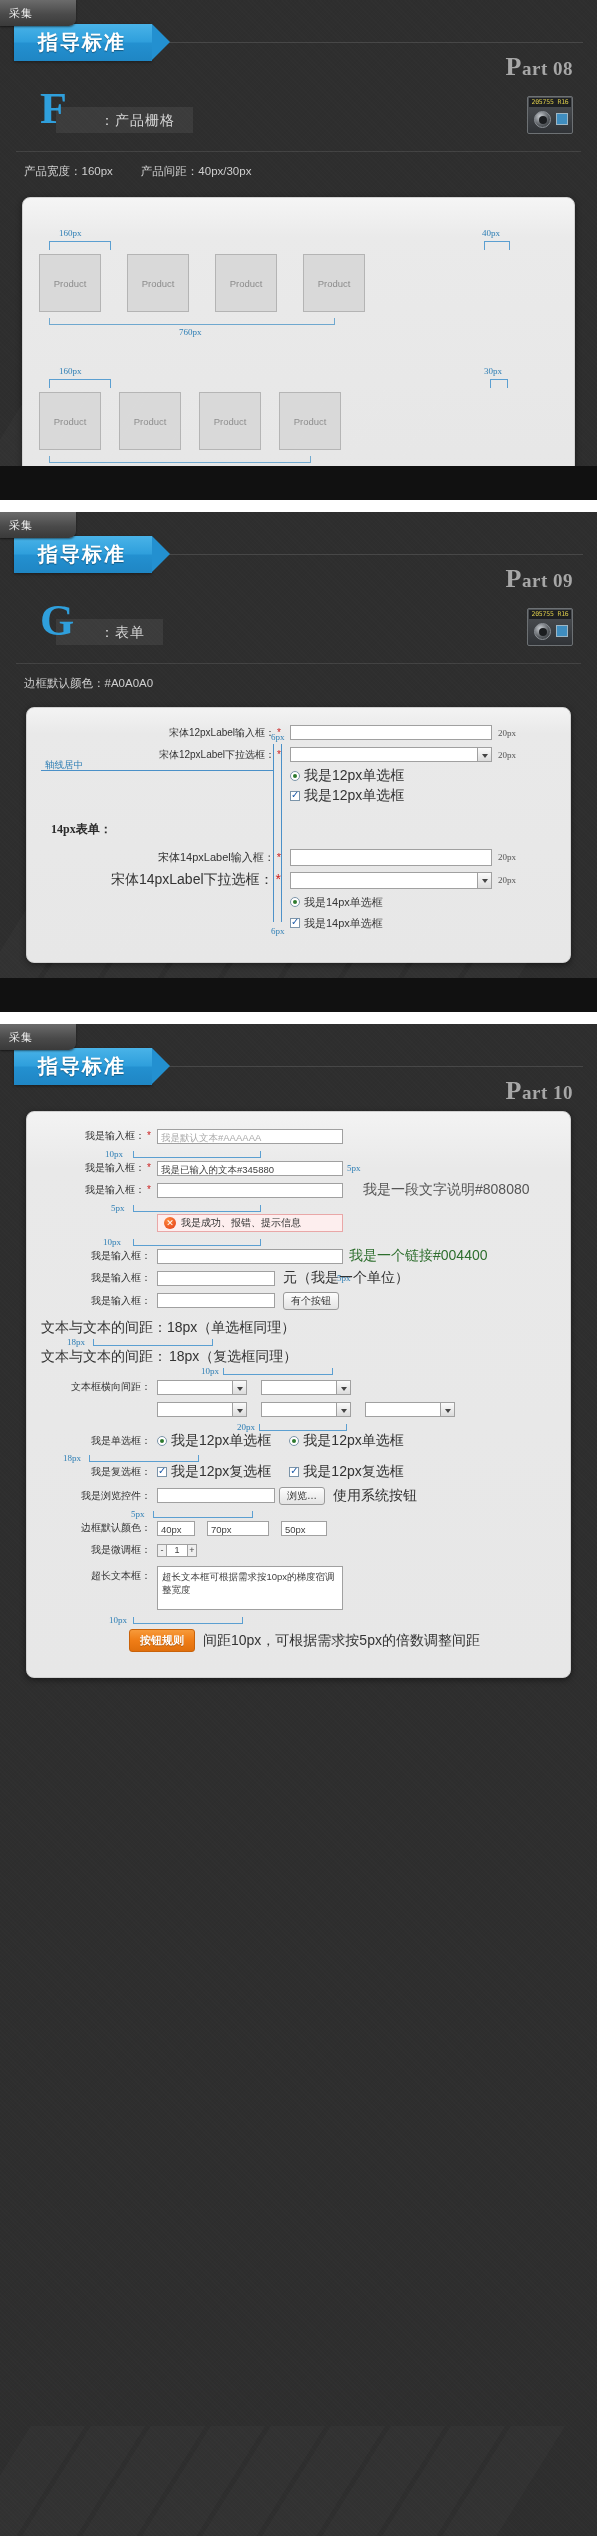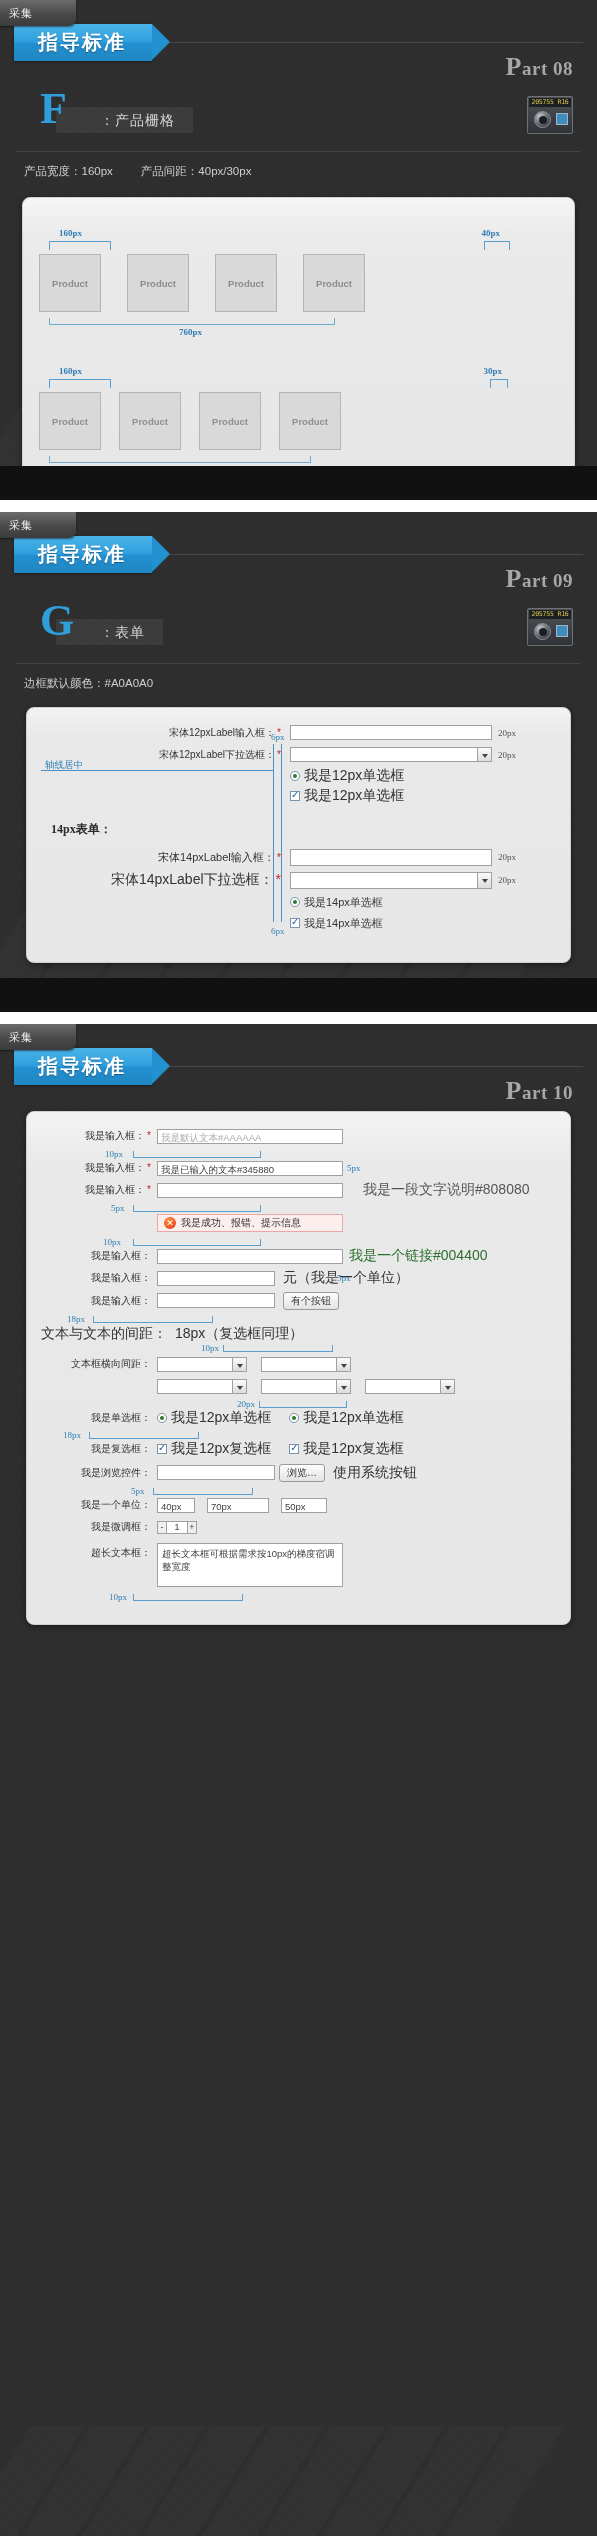--- a/index.html
+++ b/index.html
@@ -119,21 +119,20 @@
   
   .card {
     margin:18px 22px 0 22px;
     background:linear-gradient(180deg,#f5f5f5 0%,#eaeaea 12%,#e6e6e6 100%);
     border:1px solid #d2d2d2;
     border-radius:8px;
     box-shadow:0 2px 6px rgba(0,0,0,.45);
     color:#3a3a3a;
     padding:14px 16px 16px 16px;
     font-size:10px;
-    font-weight:bold;
   }
 
   
   .grid-block { position:relative; margin:16px 0 4px 0; }
   .meas-top { position:relative; height:26px; }
   .meas-label {
     position:absolute; color:#2f7fb5; font-size:9px;
     font-family:"Liberation Serif","DejaVu Serif",serif;
   }
   .meas-bracket {
@@ -569,26 +568,29 @@
     </div>
 
     <div class="frow" style="height:17px; margin-top:6px;">
       <div class="flabel" style="width:110px;">我是输入框：</div>
       <div class="inp" style="width:118px; margin-left:6px;">
           <div class="inp-txt">&nbsp;</div>
         </div>
       <span class="btnish" style="margin-left:8px;">有个按钮</span>
     </div>
 
+    <div style="margin-top:10px;">
+      <span class="opt" style="margin:0;">文本与文本的间距：</span><span class="opt" style="margin:0;">18px（单选框同理）</span>
+    </div>
     <div style="position:relative; height:11px;">
       <span class="blabel" style="left:26px; top:0;">18px</span>
       <span class="hbracket down" style="left:52px; top:2px; width:120px;"></span>
     </div>
     <div>
-      <span class="opt" style="margin:0;">文本与文本的间距：</span><span class="opt" style="margin:8px;">18px（复选框同理）</span>
+      <span class="opt" style="margin:0;">文本与文本的间距：</span><span class="opt" style="margin:2px;">18px（复选框同理）</span>
     </div>
     <div style="position:relative; height:11px;">
       <span class="blabel" style="left:160px; top:0;">10px</span>
       <span class="hbracket down" style="left:182px; top:2px; width:110px;"></span>
     </div>
 
     <div class="frow" style="height:16px; margin-top:2px;">
       <div class="flabel" style="width:110px;">文本框横向间距：</div>
       <div class="sel" style="width:90px; margin-left:6px;">
           <div class="arrow"></div>
@@ -645,21 +647,21 @@
         </div>
       <span class="btnish" style="margin-left:4px;">浏览…</span>
       <span class="opt" style="margin-left:8px;">使用系统按钮</span>
     </div>
     <div style="position:relative; height:11px;">
       <span class="blabel" style="left:90px; top:0;">5px</span>
       <span class="hbracket down" style="left:112px; top:2px; width:100px;"></span>
     </div>
 
     <div class="frow" style="height:16px;">
-      <div class="flabel" style="width:110px;">我是一个单位：</div>
+      <div class="flabel" style="width:110px;">边框默认颜色：</div>
       <div class="inp" style="width:38px; margin-left:6px;">
           <div class="inp-txt">40px</div>
         </div>
       <span style="width:8px;"></span>
       <div class="inp" style="width:62px; margin-left:4px;">
           <div class="inp-txt">70px</div>
         </div>
       <span style="width:8px;"></span>
       <div class="inp" style="width:46px; margin-left:4px;">
           <div class="inp-txt">50px</div>
@@ -676,20 +678,25 @@
     </div>
 
     <div class="frow" style="align-items:flex-start; margin-top:8px;">
       <div class="flabel" style="width:110px; padding-top:3px;">超长文本框：</div>
       <div class="ta" style="width:186px; height:44px; margin-left:6px;">超长文本框可根据需求按10px的梯度宿调整宽度</div>
     </div>
 
     <div style="position:relative; height:12px; margin-top:4px;">
       <span class="blabel" style="left:68px; top:0;">10px</span>
       <span class="hbracket down" style="left:92px; top:2px; width:110px;"></span>
+    </div>
+    <div class="frow" style="margin-top:2px;">
+      <div style="width:88px;"></div>
+      <span class="orangebtn">按钮规则</span>
+      <span class="opt" style="margin-left:8px;">间距10px，可根据需求按5px的倍数调整间距</span>
     </div>
   </div>
 
   <div class="diag">
     <i style="left:10px;"></i>
       <i style="left:70px;"></i>
       <i style="left:130px;"></i>
     <i style="left:190px;"></i>
       <i style="left:250px;"></i>
       <i style="left:310px;"></i>

